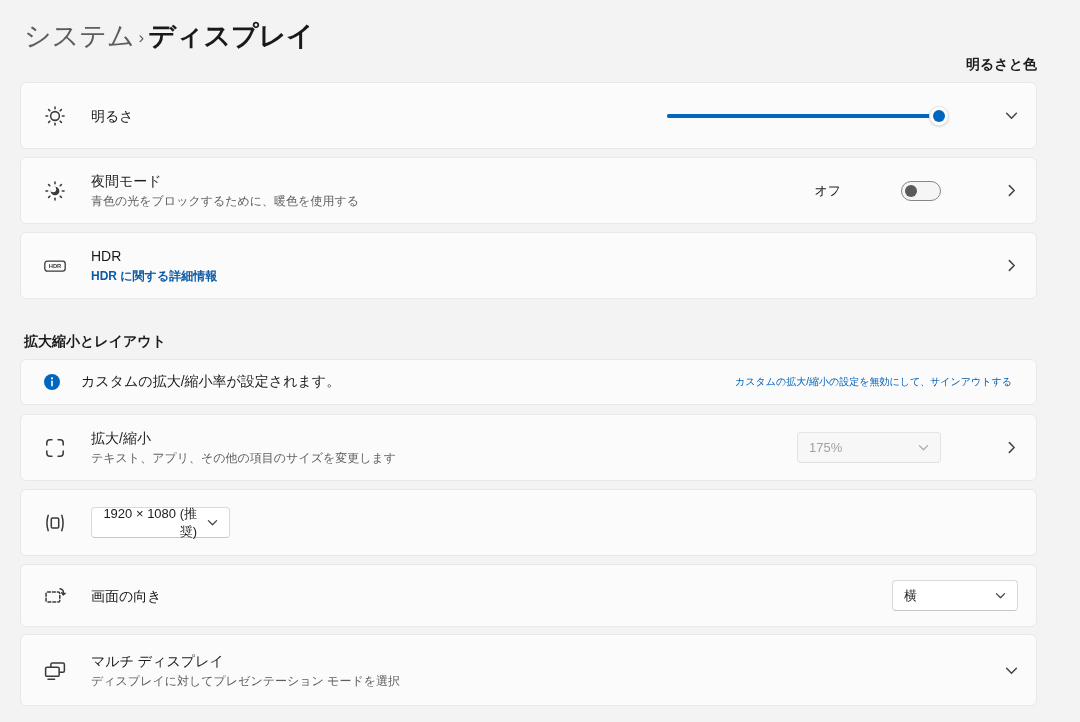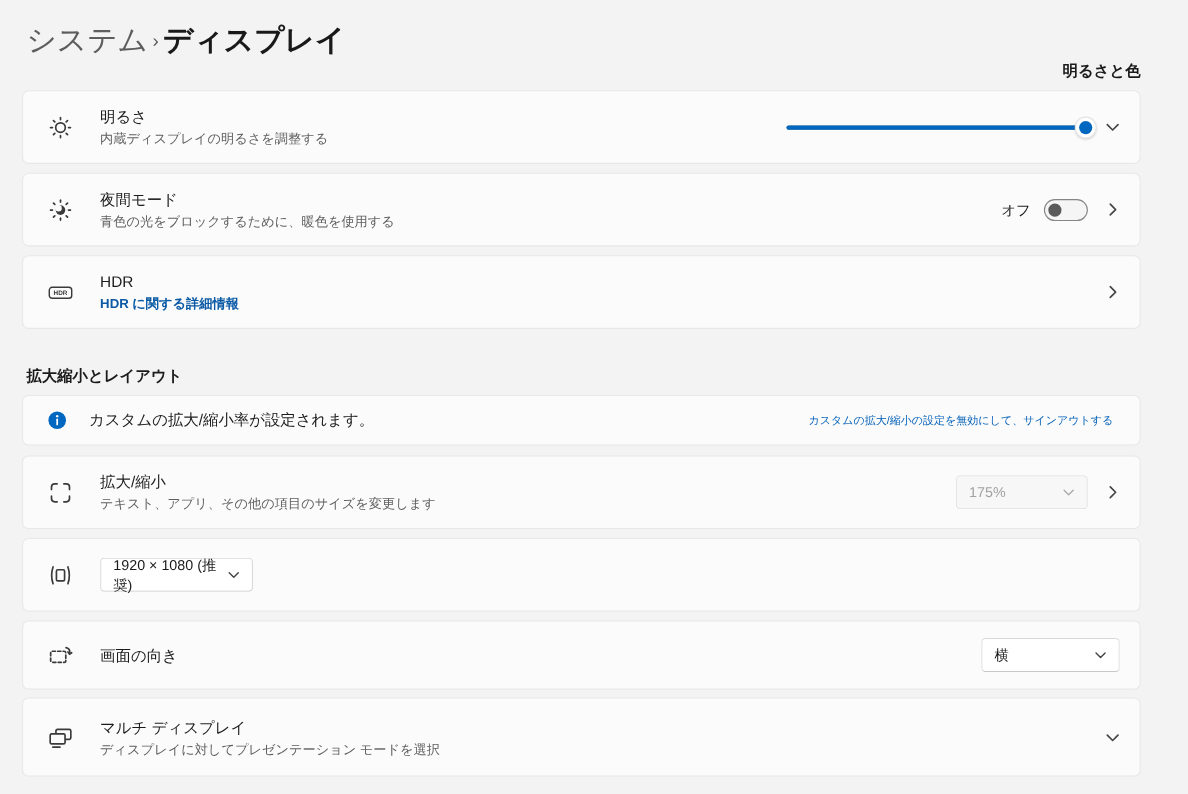--- a/index.html
+++ b/index.html
@@ -42,21 +42,21 @@
     min-height:67px;
   }
   .card.info{min-height:46px;margin-bottom:9px;}
   .card.short{min-height:63px;margin-bottom:7px;}
   .card.last{min-height:72px;margin-bottom:0;}
   .lead-icon{width:24px;height:24px;flex:0 0 24px;margin-right:24px;display:flex;align-items:center;justify-content:center;}
   .titles{flex:1;min-width:0;}
   .row-title{font-size:14px;color:#1b1b1b;line-height:18px;}
   .row-sub{font-size:12px;color:var(--sub);line-height:16px;margin-top:3px;}
   .row-link{font-size:12px;font-weight:700;color:var(--link);margin-top:3px;cursor:pointer;}
-  .controls{display:flex;align-items:center;}
+  .controls{display:flex;align-items:center;gap:48px;}
 
   
   .slider{width:272px;height:20px;display:flex;align-items:center;margin-right:18px;cursor:pointer;}
   .slider-track{width:100%;height:4px;border-radius:2px;background:#8a8a8a;position:relative;}
   .slider-fill{height:4px;border-radius:2px;background:var(--accent);position:relative;}
   .slider-thumb{
     position:absolute;right:-10px;top:50%;transform:translateY(-50%);
     width:20px;height:20px;border-radius:50%;background:#ffffff;
     border:1px solid #e5e5e5;box-shadow:0 1px 2px rgba(0,0,0,.15);
     display:flex;align-items:center;justify-content:center;
@@ -68,22 +68,22 @@
   .toggle{width:40px;height:20px;border:1px solid #868686;border-radius:10px;background:#f5f5f5;position:relative;margin-right:16px;cursor:pointer;}
   .toggle-knob{position:absolute;left:3px;top:3px;width:12px;height:12px;border-radius:50%;background:#5a5a5a;}
 
   
   .dropdown{
     display:flex;align-items:center;justify-content:space-between;
     height:31px;background:#ffffff;border:1px solid #d9d9d9;border-bottom-color:#c7c7c7;
     border-radius:4px;padding:0 11px;font-size:13px;color:#1b1b1b;cursor:pointer;
   }
   .dropdown.disabled{background:#f7f7f7;color:#a2a2a2;border-color:#e4e4e4;border-bottom-color:#e0e0e0;cursor:default;}
-  .dd-scale{width:120px;margin-right:16px;}
-  .dd-resolution{width:139px;}
+  .dd-scale{width:144px;margin-right:16px;}
+  .dd-resolution{width:139px;text-align:right;}
   .dd-orientation{width:126px;}
   .dd-chev{margin-left:10px;display:flex;}
 
   .chev{display:flex;align-items:center;}
   .info-icon{width:18px;height:18px;flex:0 0 18px;margin-right:20px;}
   .info-msg{flex:1;font-size:14px;color:#1b1b1b;}
   .info-action{font-size:10px;color:#005FB8;cursor:pointer;margin-right:6px;}
   svg{display:block;}
 </style>
 </head>
@@ -110,21 +110,20 @@
           <line x1="11" y1="2.7" x2="11" y2="4.3" transform="rotate(135 11 11)"></line>
           <line x1="11" y1="2.7" x2="11" y2="4.3" transform="rotate(180 11 11)"></line>
           <line x1="11" y1="2.7" x2="11" y2="4.3" transform="rotate(225 11 11)"></line>
           <line x1="11" y1="2.7" x2="11" y2="4.3" transform="rotate(270 11 11)"></line>
           <line x1="11" y1="2.7" x2="11" y2="4.3" transform="rotate(315 11 11)"></line>
         </g>
       </svg>
     </span>
     <div class="titles">
       <div class="row-title">明るさ</div>
-      <div class="row-sub">内蔵ディスプレイの明るさを調整する</div>
     </div>
     <div class="controls">
       <div class="slider">
         <div class="slider-track">
           <div class="slider-fill" style="width: 100%;">
             <div class="slider-thumb"></div>
           </div>
         </div>
       </div>
       <span class="chev">

